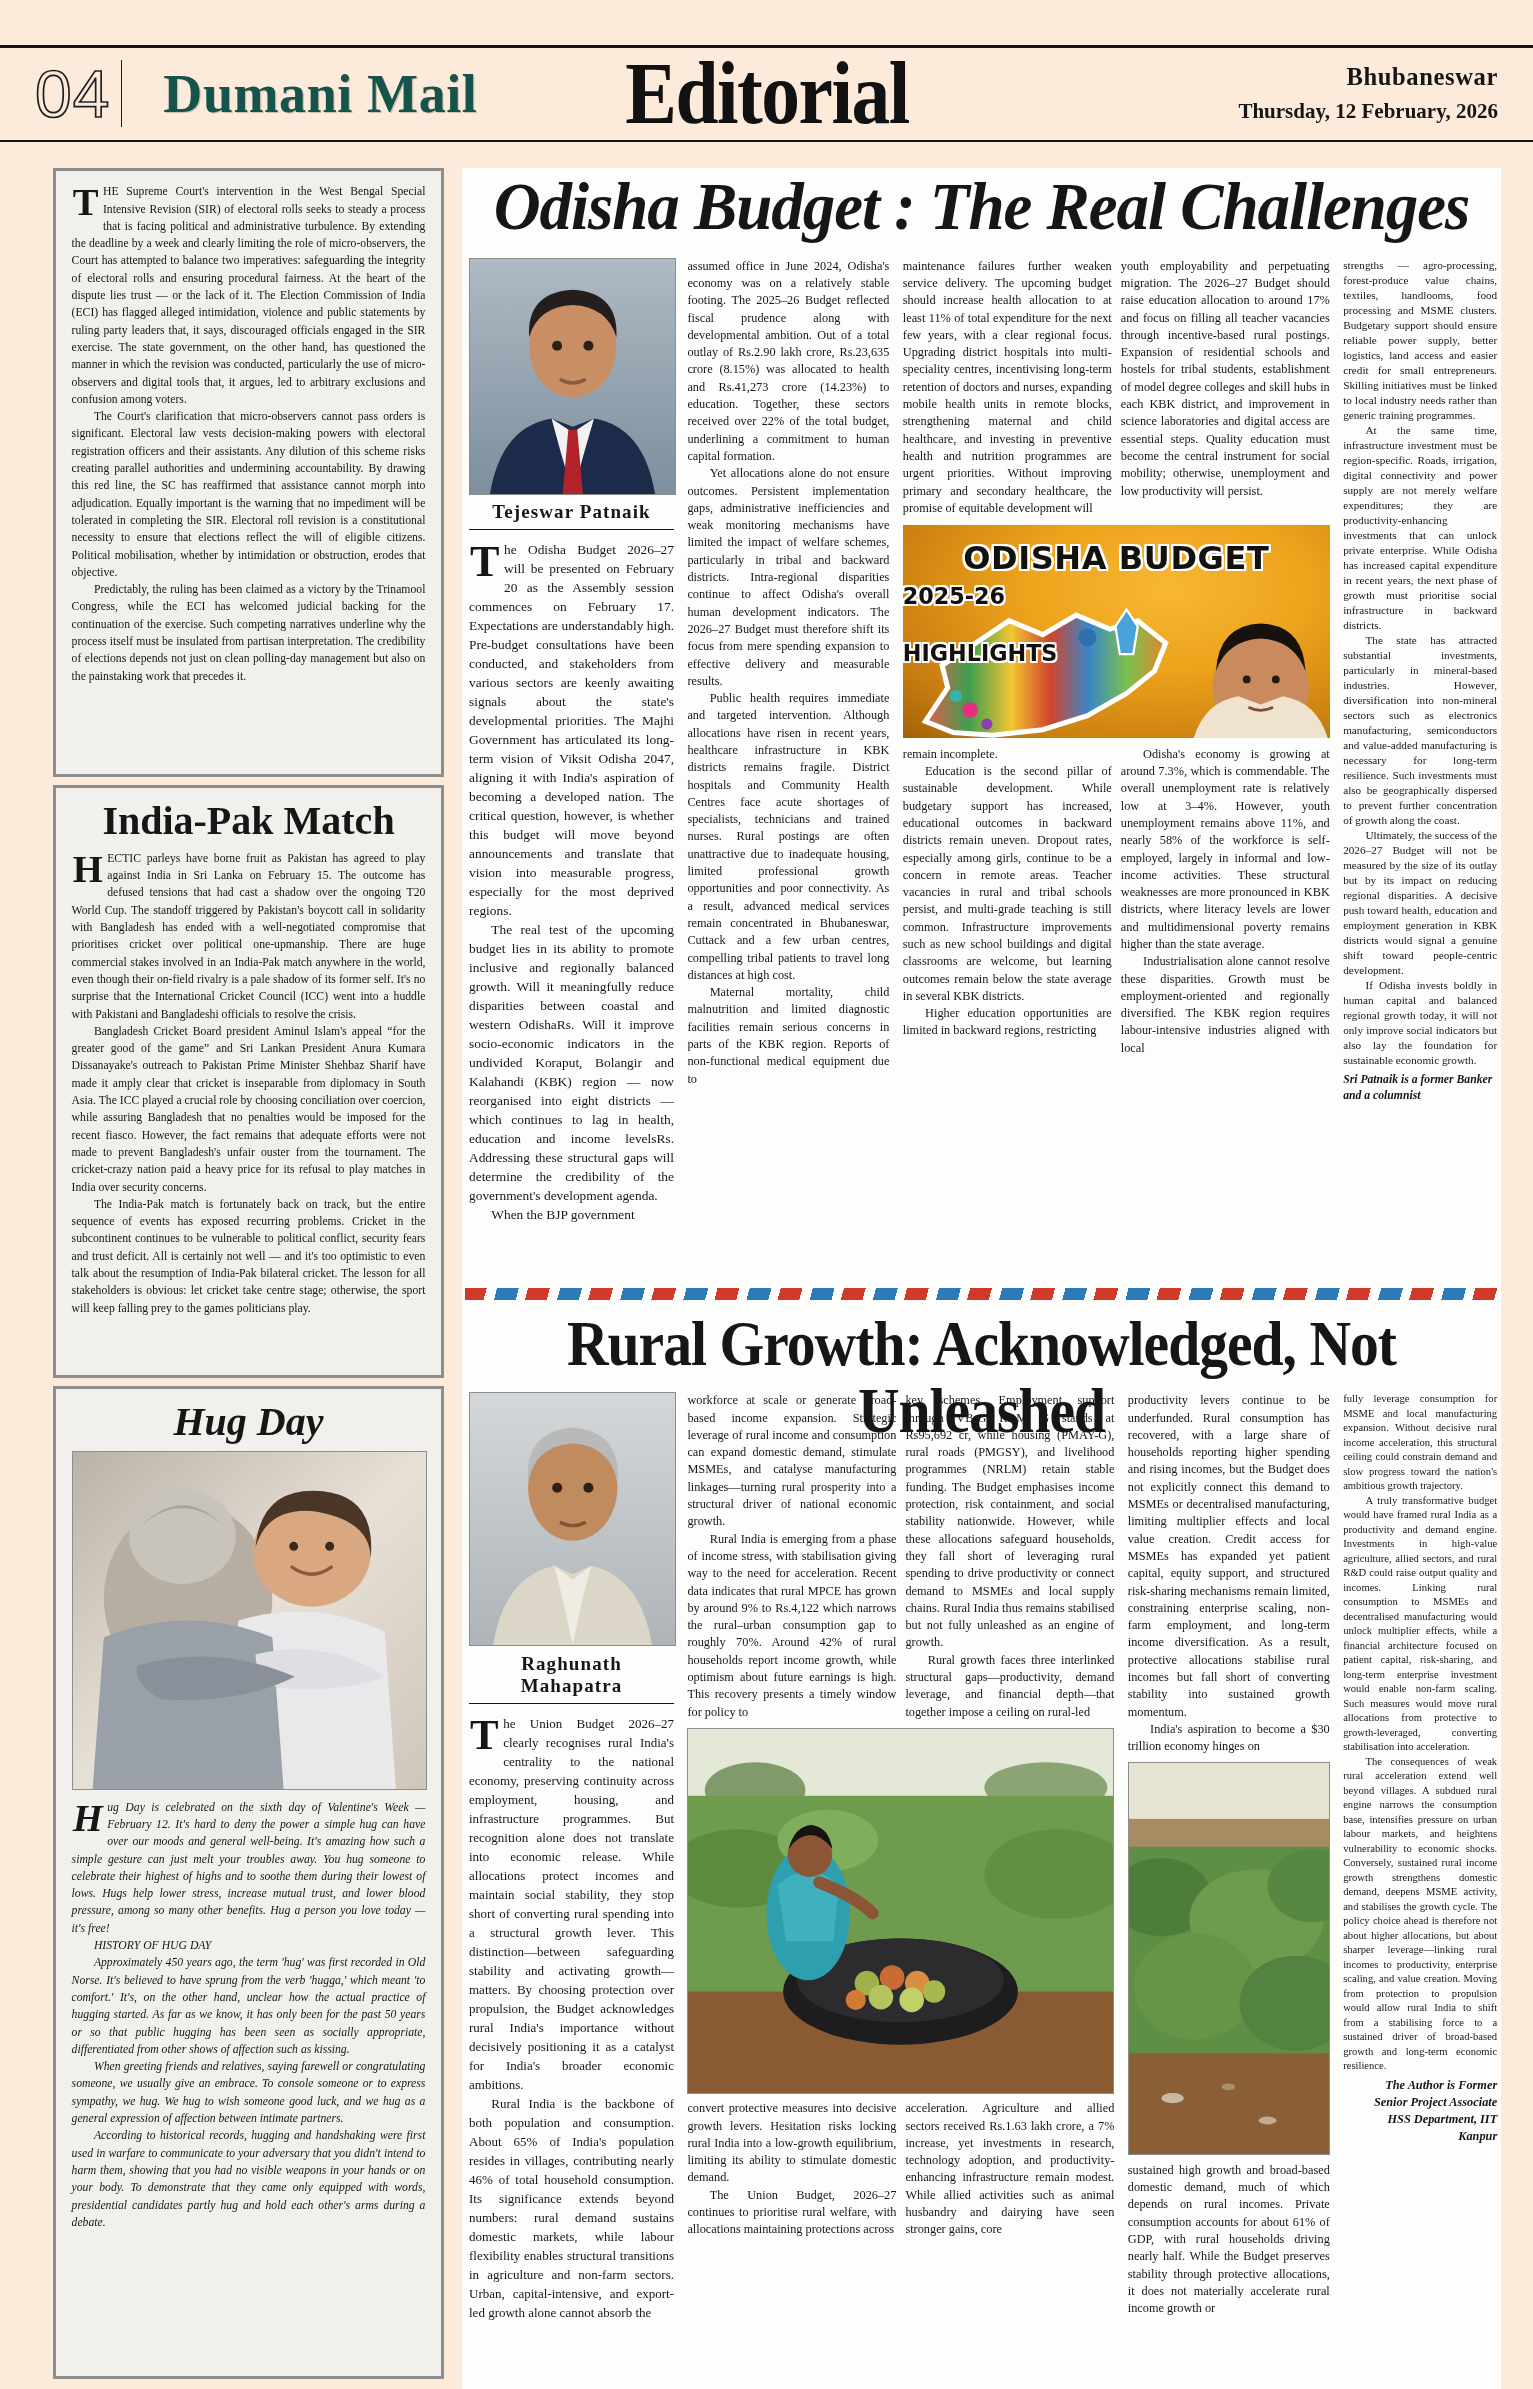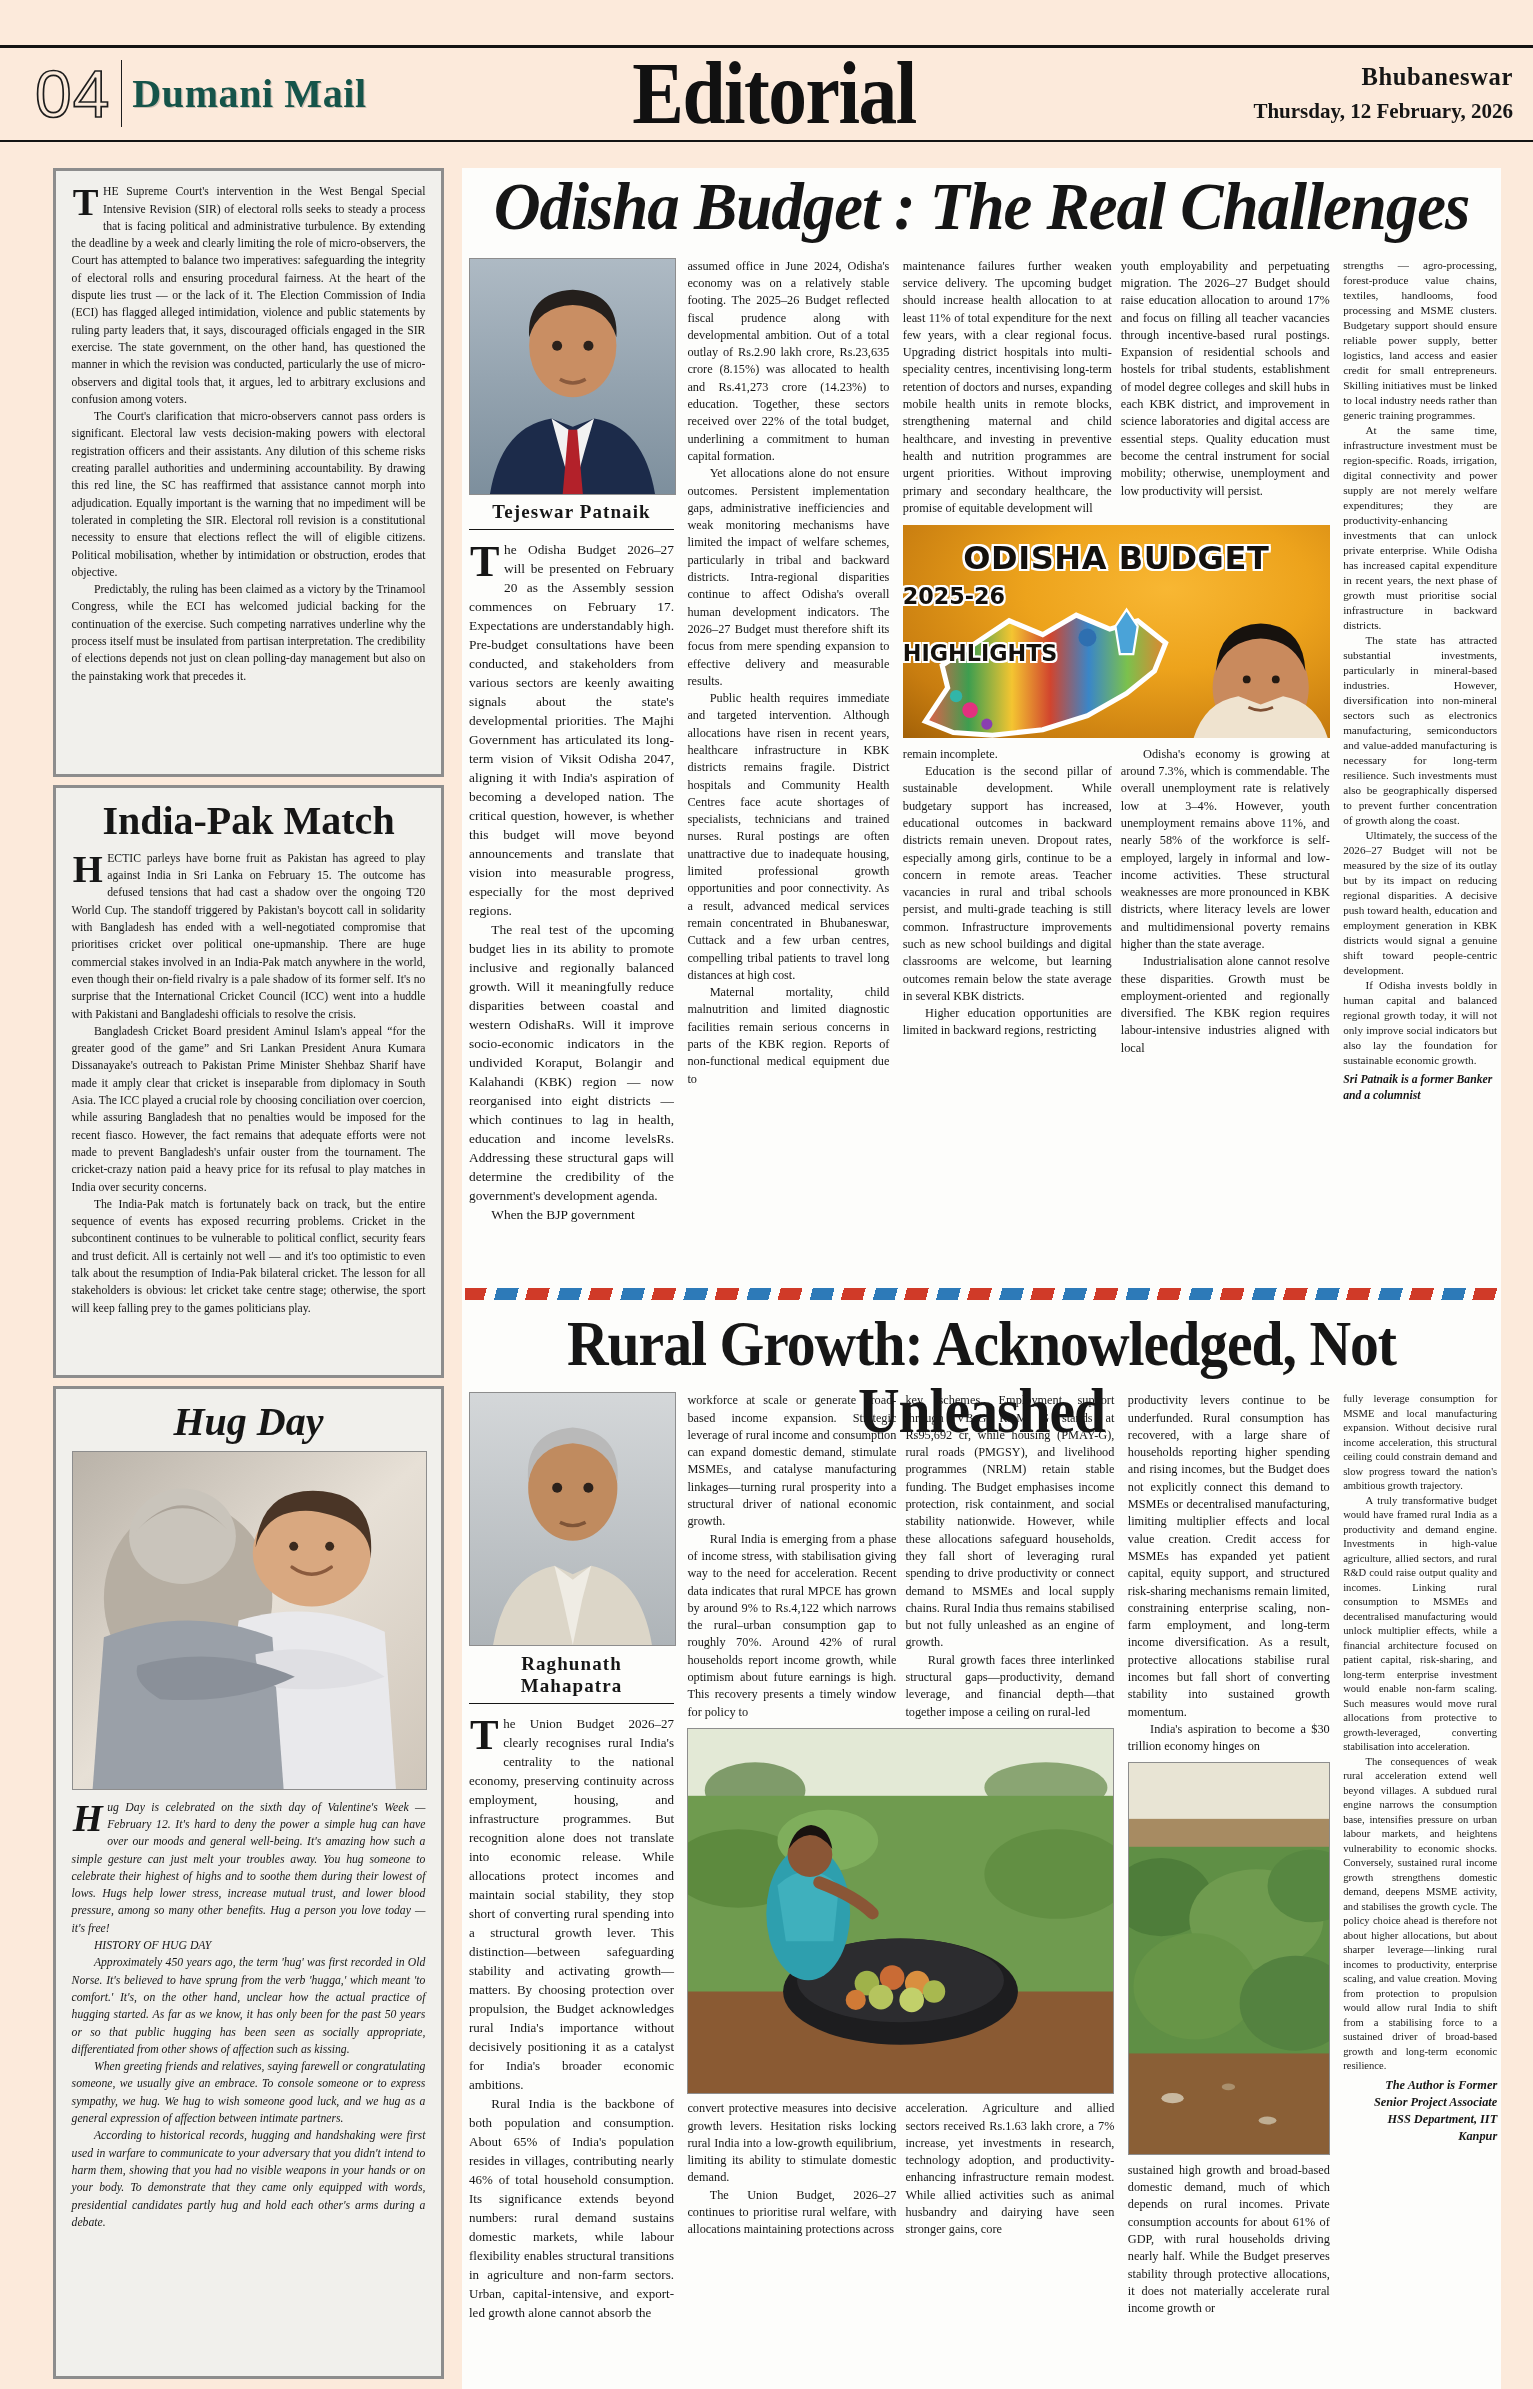--- a/index.html
+++ b/index.html
@@ -2,27 +2,27 @@
 <html style="font-size:9px"><head>
 <meta charset="utf-8">
 <style>
   html,body{margin:0;padding:0;}
   .page{position:relative;width:1533px;height:2389px;background:#fceadb;overflow:hidden;
         font-family:"Liberation Serif",serif;color:#161616;}
   .rule{position:absolute;left:0;right:0;background:#141414;}
   .rule-top{top:45px;height:3.4px;}
   .rule-header-bottom{top:140px;height:2.2px;}
   
-  header{position:absolute;top:49px;left:35px;right:20px;height:89px;display:flex;align-items:center;}
+  header{position:absolute;top:49px;left:35px;right:35px;height:89px;display:flex;align-items:center;}
   .h-left{display:flex;align-items:center;gap:10px;}
   .pagenum{font-family:"Liberation Sans",sans-serif;font-size:66px;font-weight:400;color:rgba(252,234,219,0.2);
            -webkit-text-stroke:1.7px #1d1d1d;letter-spacing:1.1px;line-height:1;}
   .vbar{width:1.7px;height:67px;background:#1d1d1d;}
-  .masthead{font-size:40px;font-weight:bold;color:#15544a;letter-spacing:0.6px;line-height:1;
-            text-shadow:1.1px 1.1px 0 rgba(0,0,0,0.18);}
+  .masthead{font-size:54px;font-weight:bold;color:#15544a;letter-spacing:0.6px;line-height:1;
+            text-shadow:1.1px 1.1px 0 rgba(0,0,0,0.18);margin-left:31px;}
   .h-center{position:absolute;left:50%;top:50%;transform:translate(-50%,-50%) scaleX(0.88);
             font-size:88px;font-weight:bold;color:#111;letter-spacing:-1.7px;line-height:1;}
   .h-right{margin-left:auto;text-align:right;}
   .h-right .city{font-size:24.6px;font-weight:bold;letter-spacing:0.6px;}
   .h-right .date{font-size:21px;font-weight:bold;margin-top:7.8px;}
   
   .left-col{position:absolute;left:53px;top:168px;width:391px;display:flex;flex-direction:column;gap:7.8px;}
   .box{background:#f1f0ec;border:3.4px solid #8d8d8d;padding:12.3px 15.6px;box-sizing:border-box;overflow:hidden;}
   .box h2{margin:0 0 7.8px 0;text-align:center;font-size:40px;font-weight:bold;line-height:1.05;}
   .box-sc{height:609px;}

